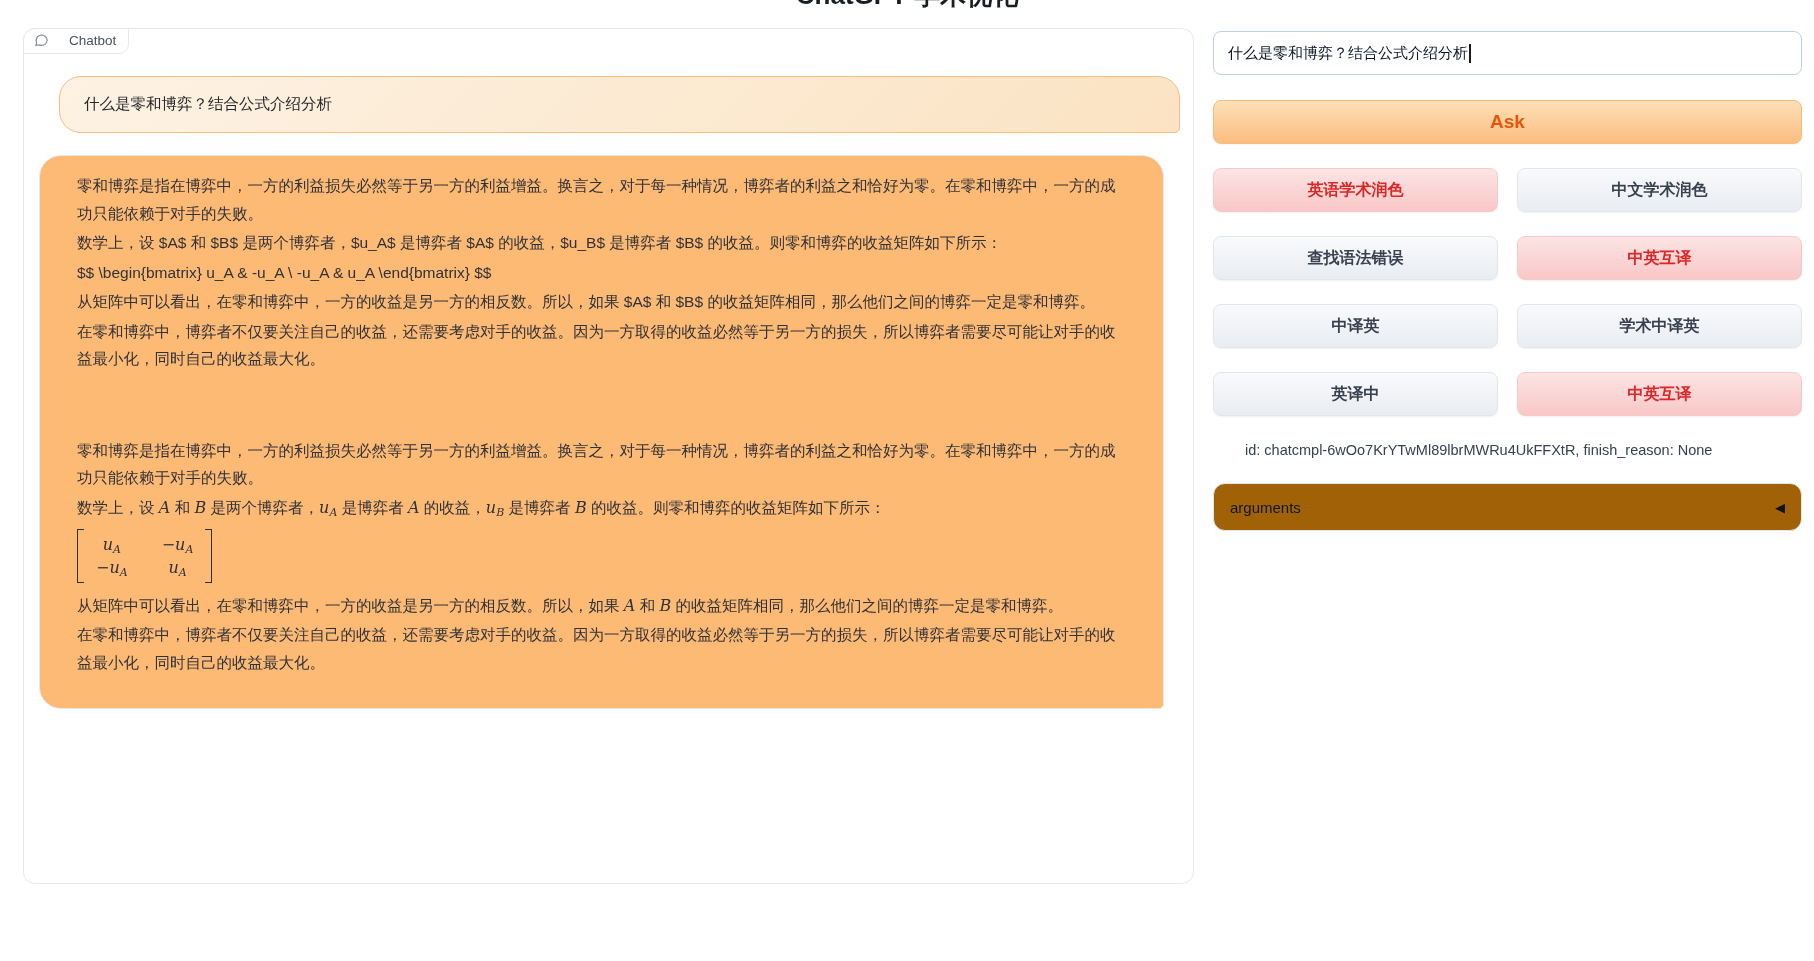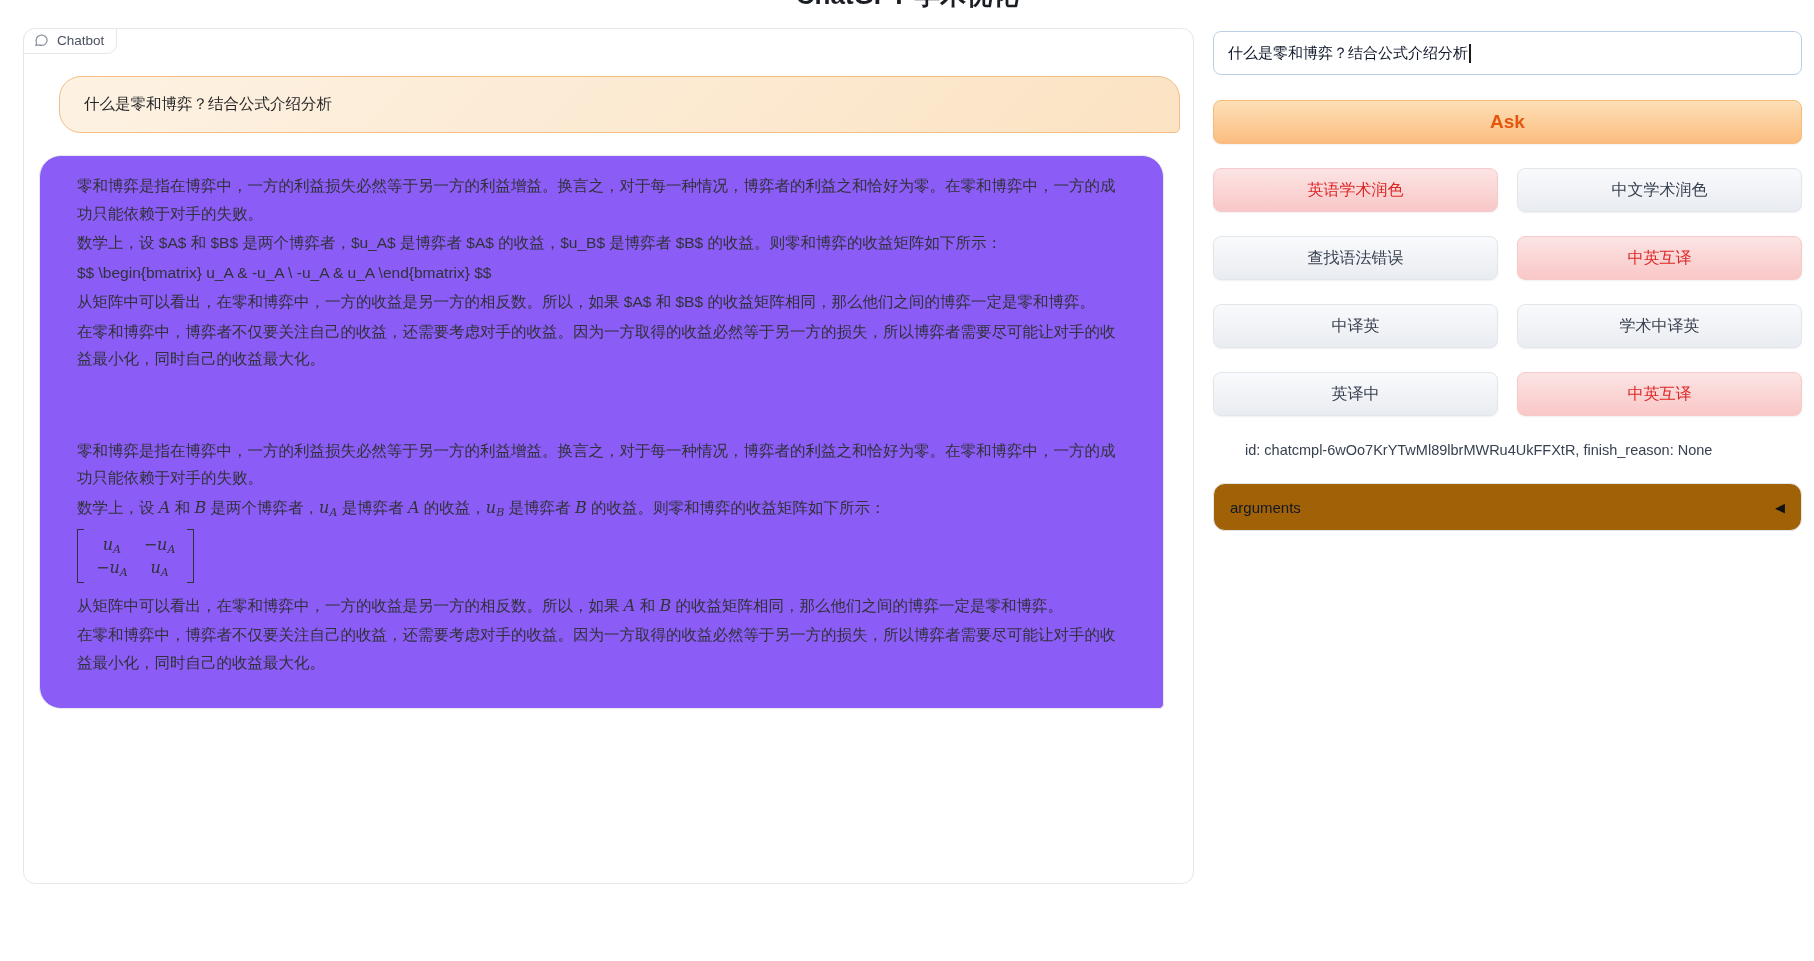--- a/index.html
+++ b/index.html
@@ -17,55 +17,55 @@
   
   .main { display:flex; padding:0 12px 0 23px; gap:19px; align-items:flex-start; }
 
   
   .chatbot-panel {
     position:relative; width:1171px; height:856px; margin-top:14px;
     background:#fff; border:1px solid #e4e7ec; border-radius:12px;
   }
   .chatbot-label {
     position:absolute; top:-1px; left:-1px;
-    display:flex; align-items:center; gap:8px;
+    display:flex; align-items:center; gap:20px;
     background:#fff; border:1px solid #e4e7ec;
     border-top-left-radius:12px; border-bottom-right-radius:10px;
     padding:4px 12px 5px 10px;
     font-size:13.5px; color:#4a5160;
   }
   .chatbot-label svg { display:block; }
   .messages { padding:47px 13px 0 15px; }
   .msg-user {
     margin-left:20px; margin-right:0;
     background:linear-gradient(135deg,#fdf2e3 0%,#fbe3c3 100%);
     border:1px solid #f3bd84;
     border-radius:22px 22px 5px 22px;
     padding:17px 24px; font-size:15.5px; color:#27272a;
   }
   .msg-bot {
     margin-top:22px; margin-right:16px;
-    background:#8b5cf6;
+    background:#fdba74;
     border:1px solid #e7e9ee;
     border-radius:22px 22px 5px 22px;
     padding:16px 34px 30px 37px;
     font-size:15.5px; line-height:27.5px; color:#303239;
   }
   .mline { margin:0 0 2px 0; }
   .block-gap { height:62px; }
 
   
   .math { font-family:"DejaVu Serif", serif; font-style:italic; font-size:16px; }
   sub.math-sub { font-family:"DejaVu Serif", serif; font-style:italic; font-size:11px; vertical-align:-3px; line-height:0; }
   .matrix { display:inline-flex; align-items:stretch; margin:6px 0 4px 0; }
   .bracket { width:7px; }
   .bracket.left  { border-left:1.6px solid #2f3138; border-top:1.6px solid #2f3138; border-bottom:1.6px solid #2f3138; }
   .bracket.right { border-right:1.6px solid #2f3138; border-top:1.6px solid #2f3138; border-bottom:1.6px solid #2f3138; }
   .m-cells {
-    display:grid; grid-template-columns:auto auto; column-gap:16px;
+    display:grid; grid-template-columns:auto auto; column-gap:34px;
     padding:4px 12px; font-size:16px; color:#2f3138;
   }
   .m-cell { text-align:center; line-height:23px; font-family:"DejaVu Serif", serif; }
 
   
   .right-col { width:589px; display:flex; flex-direction:column; }
   .prompt-input {
     margin-top:17px; height:44px; background:#fff;
     border:1px solid #bcd0e5; border-radius:8px;
     display:flex; align-items:center; padding:0 14px;
@@ -80,21 +80,21 @@
     font-family:"Liberation Sans", sans-serif;
     font-size:19px; font-weight:700; color:#e4570e;
     cursor:pointer; box-shadow:0 1px 2px rgba(0,0,0,.05);
   }
   .btn-grid {
     margin-top:24px; display:grid; grid-template-columns:1fr 1fr;
     column-gap:19px; row-gap:24px;
   }
   .qbtn {
     height:44px; border-radius:8px; font-family:"Liberation Sans", sans-serif;
-    font-size:16px; font-weight:400; cursor:pointer;
+    font-size:16px; font-weight:700; cursor:pointer;
     box-shadow:0 1px 2px rgba(0,0,0,.06);
   }
   .qbtn[data-variant="gray"] {
     background:linear-gradient(180deg,#f9fafc 0%,#e9ecf1 100%);
     border:1px solid #e2e6eb; color:#394150;
   }
   .qbtn[data-variant="red"] {
     background:linear-gradient(180deg,#fce4e4 0%,#f9c7c7 100%);
     border:1px solid #f6caca; color:#dc2626;
   }

